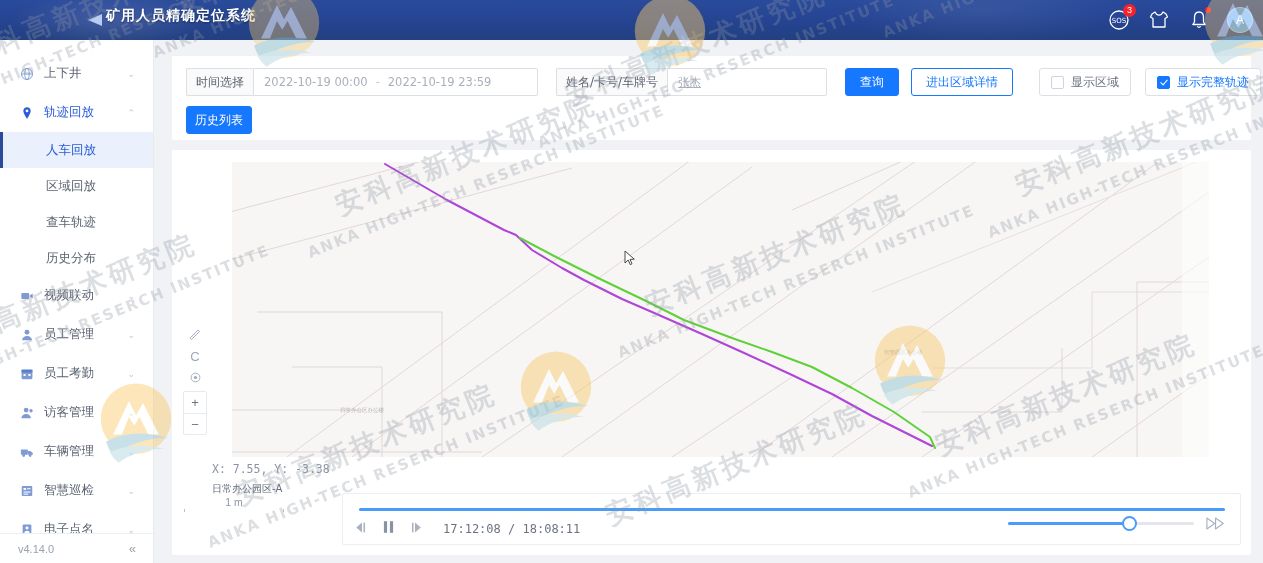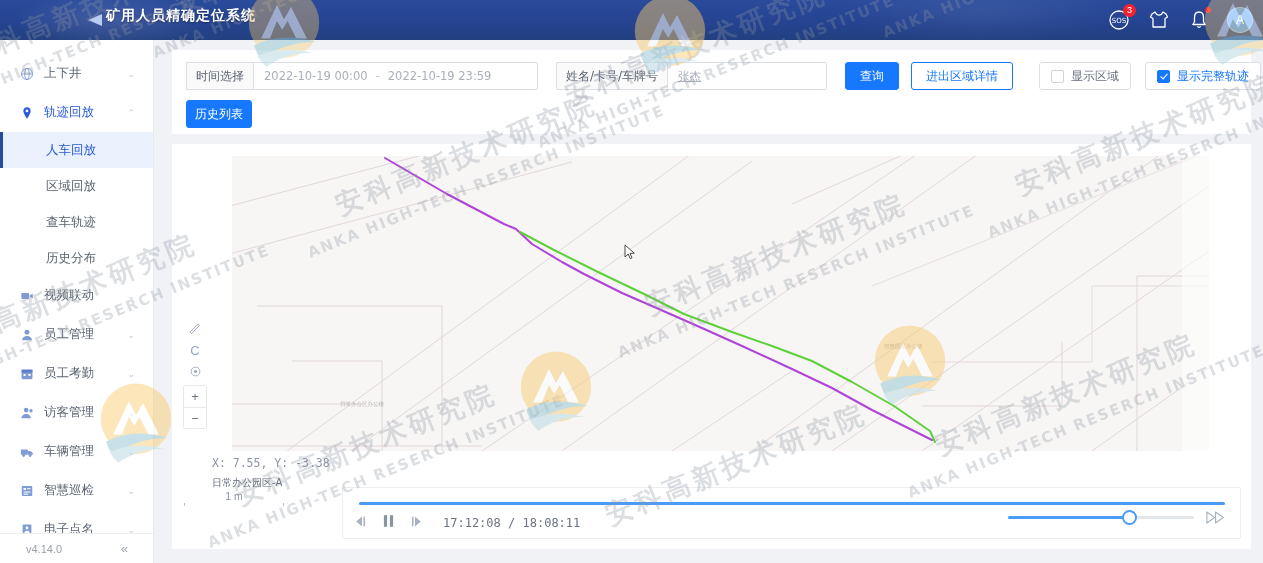--- a/index.html
+++ b/index.html
@@ -72,27 +72,27 @@
     font-family:"DejaVu Sans","Liberation Sans",sans-serif;
   }
   .sub-item.active { background:#eaf1fd; color:#2a5bd7; }
   .sub-item.active::before {
     content:""; position:absolute; left:0; width:3px; height:36px; background:#2a4b9b;
   }
   #menu-top-cut { height:14px; }
   #sidebar-footer {
     position:absolute; left:0; bottom:0; width:154px; height:30px;
     border-top:1px solid #eceef2; display:flex; align-items:center;
-    justify-content:space-between; padding:0 26px; background:#fff;
+    justify-content:space-between; padding:0 18px; background:#fff;
   }
   #version { color:#9aa2ae; font-size:11px; }
   #collapse-btn { color:#9aa2ae; font-size:13px; cursor:pointer; line-height:1; }
 
   
-  #main { position:absolute; left:154px; top:40px; width:1109px; height:523px; background:#f0f2f5; padding:10px 12px 0 18px; }
+  #main { position:absolute; left:154px; top:40px; width:1109px; height:523px; background:#f0f2f5; padding:16px 12px 0 18px; }
 
   
   #filterbar { background:#fff; border-radius:2px; padding:12px 14px 12px 14px; height:84px; position:relative; }
   .row { display:flex; align-items:center; }
   .ig { display:flex; align-items:stretch; height:28px; }
   .ig-addon {
     display:flex; align-items:center; padding:0 9px; border:1px solid #dcdfe6; border-right:none;
     background:#fafafa; color:#5b6472; font-size:12px; border-radius:2px 0 0 2px;
     font-family:"DejaVu Sans","Liberation Sans",sans-serif; white-space:nowrap;
   }

